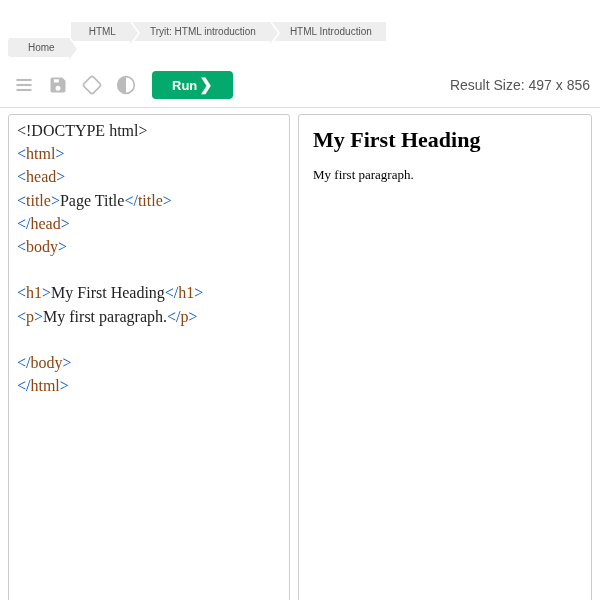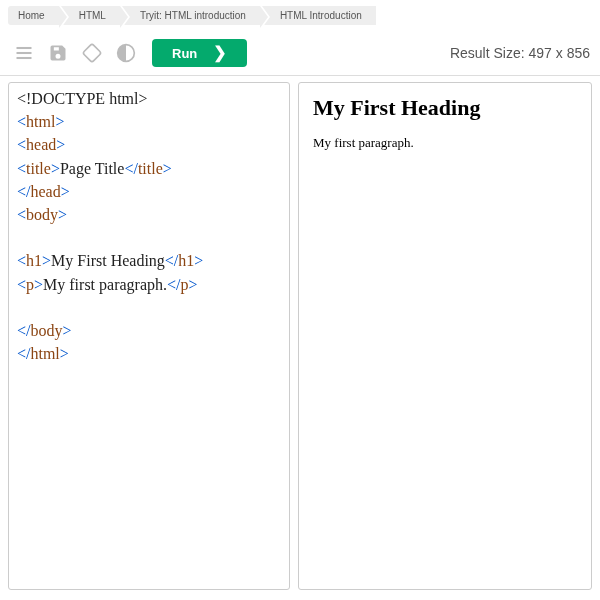--- a/index.html
+++ b/index.html
@@ -1,36 +1,36 @@
 <!DOCTYPE html>
 <html><head>
 <meta charset="utf-8">
 <style>
   * { margin: 0; padding: 0; box-sizing: border-box; }
   body { font-family: Verdana, Arial, sans-serif; font-size: 11px; background: #fff; width: 600px; height: 600px; overflow: hidden; }
   
   .breadcrumb { display: flex; align-items: center; padding: 6px 8px 10px 8px; background: #fff; }
   .bc-item { position: relative; background: #eee; color: #555; padding: 4px 14px 4px 18px; font-size: 10px; margin-right: 2px; }
-  .bc-item:first-child { padding-left: 10px; border-radius: 3px 0 0 3px; }
+  .bc-item:first-child { padding-left: 20px; border-radius: 3px 0 0 3px; margin-top: 32px; }
   .bc-item::after {
     content: ""; position: absolute; right: -8px; top: 0; width: 0; height: 0;
     border-top: 11px solid transparent; border-bottom: 11px solid transparent;
     border-left: 8px solid #eee; z-index: 2;
   }
   .bc-item::before {
     content: ""; position: absolute; right: -10px; top: 0; width: 0; height: 0;
     border-top: 11px solid transparent; border-bottom: 11px solid transparent;
     border-left: 8px solid #fff; z-index: 1;
   }
   .bc-item:last-child::after, .bc-item:last-child::before { display: none; }
   
   .toolbar { display: flex; align-items: center; padding: 4px 10px 8px 10px; gap: 6px; border-bottom: 1px solid #ddd; }
   .tool-btn { width: 28px; height: 28px; display: flex; align-items: center; justify-content: center; border-radius: 4px; color: #bbb; cursor: pointer; }
   .tool-btn svg { width: 20px; height: 20px; }
-  .run-btn { background: #04AA6D; color: #fff; font-weight: bold; font-size: 13px; padding: 6px 20px; border-radius: 4px; border: none; cursor: pointer; display: flex; align-items: center; gap: 16px; margin-left: 6px; }
+  .run-btn { background: #04AA6D; color: #fff; font-weight: bold; font-size: 13px; padding: 6px 20px; border-radius: 4px; border: none; cursor: pointer; display: flex; align-items: center; gap: 2px; margin-left: 6px; }
   .run-btn .chev { font-size: 16px; line-height: 1; }
   .spacer { flex: 1; }
   .result-size { color: #555; font-size: 14px; }
   .cta-btn { background: #04AA6D; color: #fff; font-size: 11px; padding: 7px 12px; border-radius: 4px; border: none; cursor: pointer; margin-left: 10px; }
   
   .workspace { display: flex; height: calc(600px - 80px); padding: 6px 8px; gap: 8px; }
   .pane { flex: 1; border: 1px solid #ccc; border-radius: 3px; background: #fff; overflow: hidden; }
   
   .code-pane { font-family: Liberation Serif, serif; font-size: 16px; padding: 4px 8px; line-height: 1.45; white-space: pre; }
   .tag { color: #8B4513; }

